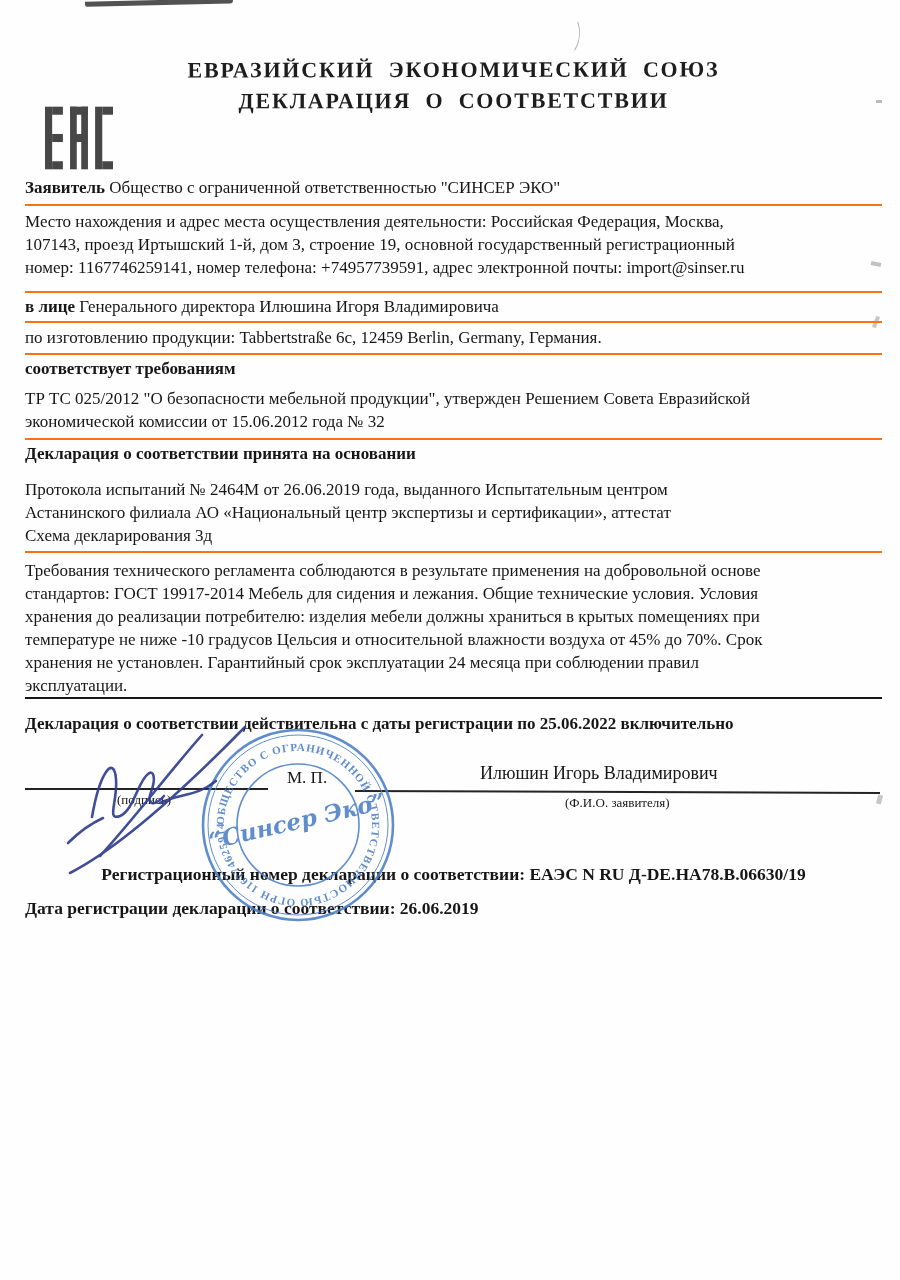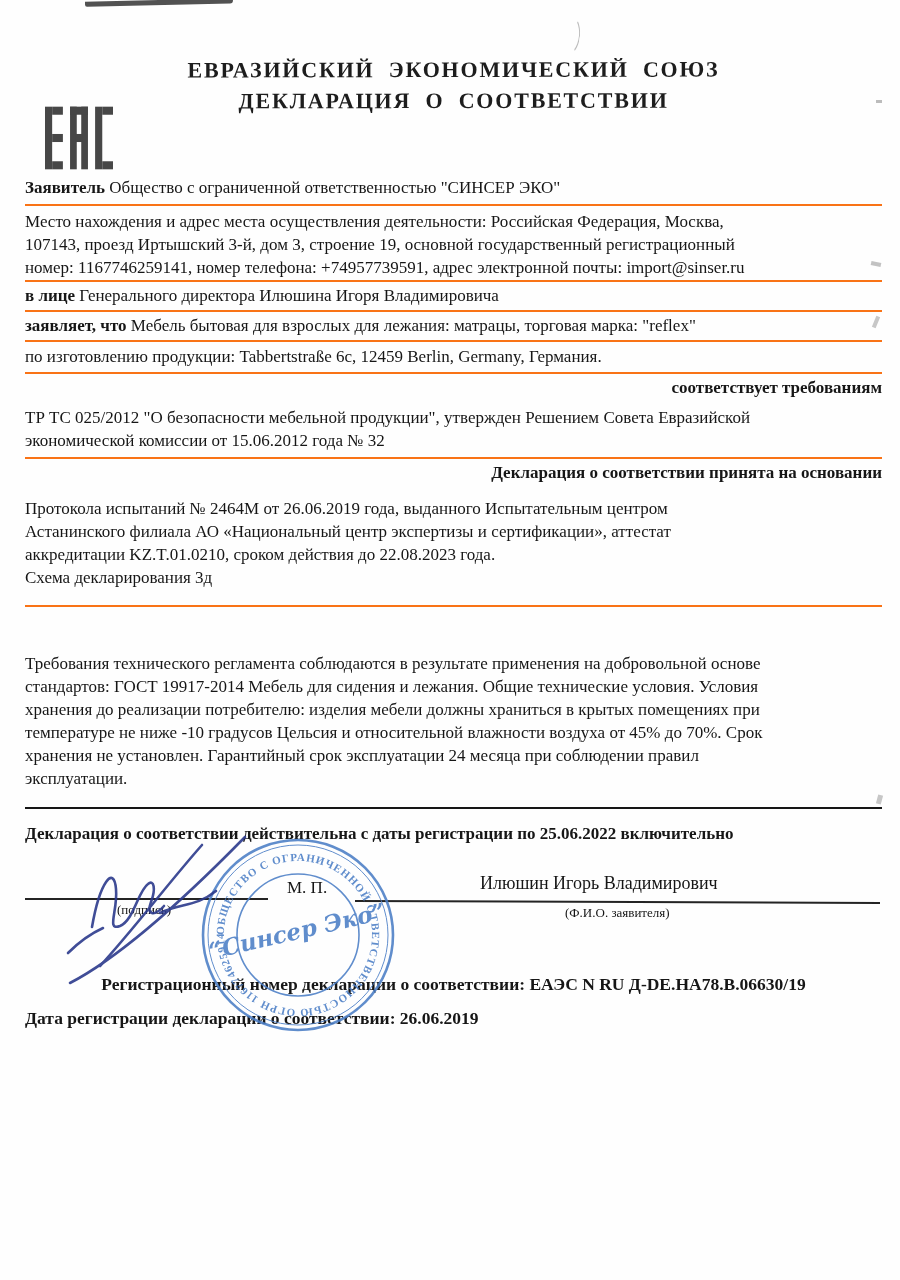--- a/index.html
+++ b/index.html
@@ -20,27 +20,27 @@
 
   
   .row { font-size:17px; line-height:23px; }
   .bb  { border-bottom:2px solid #f97316; }
   .bbt { border-bottom:2.6px solid #161616; }
   .lbl { font-weight:bold; }
   .hdr { font-weight:bold; }
   .ln  { white-space:nowrap; }
 
   .applicant   { margin-top:60px; padding-bottom:5px; }
-  .address     { padding-top:4px; padding-bottom:1px; }
+  .address     { padding-top:4px; padding-bottom:12px; }
   .one-liner   { padding-top:2px; padding-bottom:3px; }
   .manufacturer{ padding-top:3px; padding-bottom:4px; }
-  .sec-header  { padding-top:2px; padding-bottom:2px;text-align:right; }
+  .sec-header  { padding-top:2px; padding-bottom:2px; }
   .complies-p  { padding-top:5px; padding-bottom:5px; }
-  .basis-p     { padding-top:11px; padding-bottom:16px; }
-  .addl-p      { padding-top:6px; padding-bottom:17px;margin-top:39px; }
+  .basis-p     { padding-top:11px; padding-bottom:4px; }
+  .addl-p      { padding-top:6px; padding-bottom:0; }
   .validity    { padding-top:13px; font-weight:bold; }
 
   
   .sig-area { position:relative; height:122px; }
   .sig-line { position:absolute; border-top:2px solid #242424; }
   .sig-line-left  { left:0;   top:53px; width:243px; }
   .sig-line-right { left:330px; top:56px; width:525px; transform:rotate(0.2deg); }
   .podpis    { position:absolute; left:92px;  top:57px; font-size:13px; }
   .mp        { position:absolute; left:262px; top:33px; font-size:17px; }
   .fio-name  { position:absolute; left:455px; top:28px; font-size:18px; }
@@ -97,51 +97,46 @@
     <div>ДЕКЛАРАЦИЯ О СООТВЕТСТВИИ</div>
   </div>
 
   <div class="row bb applicant">
     <span class="lbl">Заявитель</span>
     <span>Общество с ограниченной ответственностью "СИНСЕР  ЭКО"</span>
   </div>
 
   <div class="row bb address">
     <div class="ln">Место нахождения и адрес места осуществления  деятельности: Российская Федерация, Москва,</div>
-    <div class="ln">107143, проезд Иртышский  3-й, дом 3, строение 19, основной государственный регистрационный</div>
+    <div class="ln">107143, проезд Иртышский  1-й, дом 3, строение 19, основной государственный регистрационный</div>
     <div class="ln">номер: 1167746259141, номер телефона: +74957739591, адрес электронной почты: import@sinser.ru</div>
   </div>
 
   <div class="row bb one-liner">
     <span class="lbl">в лице</span>
     <span>Генерального директора Илюшина  Игоря  Владимировича</span>
   </div>
 
-  <div class="row bb one-liner">
-    <span class="lbl">заявляет, что</span>
-    <span>Мебель бытовая для взрослых для лежания: матрацы, торговая марка:  "reflex"</span>
-  </div>
 
   <div class="row bb manufacturer">
     <div class="ln">по изготовлению продукции: Tabbertstraße  6с,  12459 Berlin,   Germany,   Германия.</div>
   </div>
 
   <div class="row hdr sec-header">соответствует требованиям</div>
 
   <div class="row bb complies-p">
     <div class="ln">ТР  ТС  025/2012  "О  безопасности мебельной  продукции",  утвержден  Решением  Совета  Евразийской</div>
     <div class="ln">экономической  комиссии  от  15.06.2012  года  №  32</div>
   </div>
 
   <div class="row hdr sec-header">Декларация о соответствии принята на основании</div>
 
   <div class="row bb basis-p">
     <div class="ln">Протокола испытаний № 2464М  от 26.06.2019 года,  выданного Испытательным  центром</div>
     <div class="ln">Астанинского филиала АО «Национальный центр экспертизы и сертификации»,  аттестат</div>
-    <div class="ln">аккредитации KZ.T.01.0210, сроком действия до 22.08.2023 года.</div>
     <div class="ln">Схема декларирования 3д</div>
   </div>
 
 
   <div class="row bbt addl-p">
     <div class="ln">Требования технического  регламента соблюдаются в результате  применения на добровольной основе</div>
     <div class="ln">стандартов: ГОСТ 19917-2014 Мебель для сидения и лежания. Общие технические условия.  Условия</div>
     <div class="ln">хранения до реализации потребителю: изделия мебели должны храниться в крытых  помещениях при</div>
     <div class="ln">температуре не ниже -10 градусов  Цельсия и относительной влажности воздуха  от 45% до 70%.  Срок</div>
     <div class="ln">хранения не установлен. Гарантийный срок эксплуатации 24 месяца при соблюдении правил</div>

